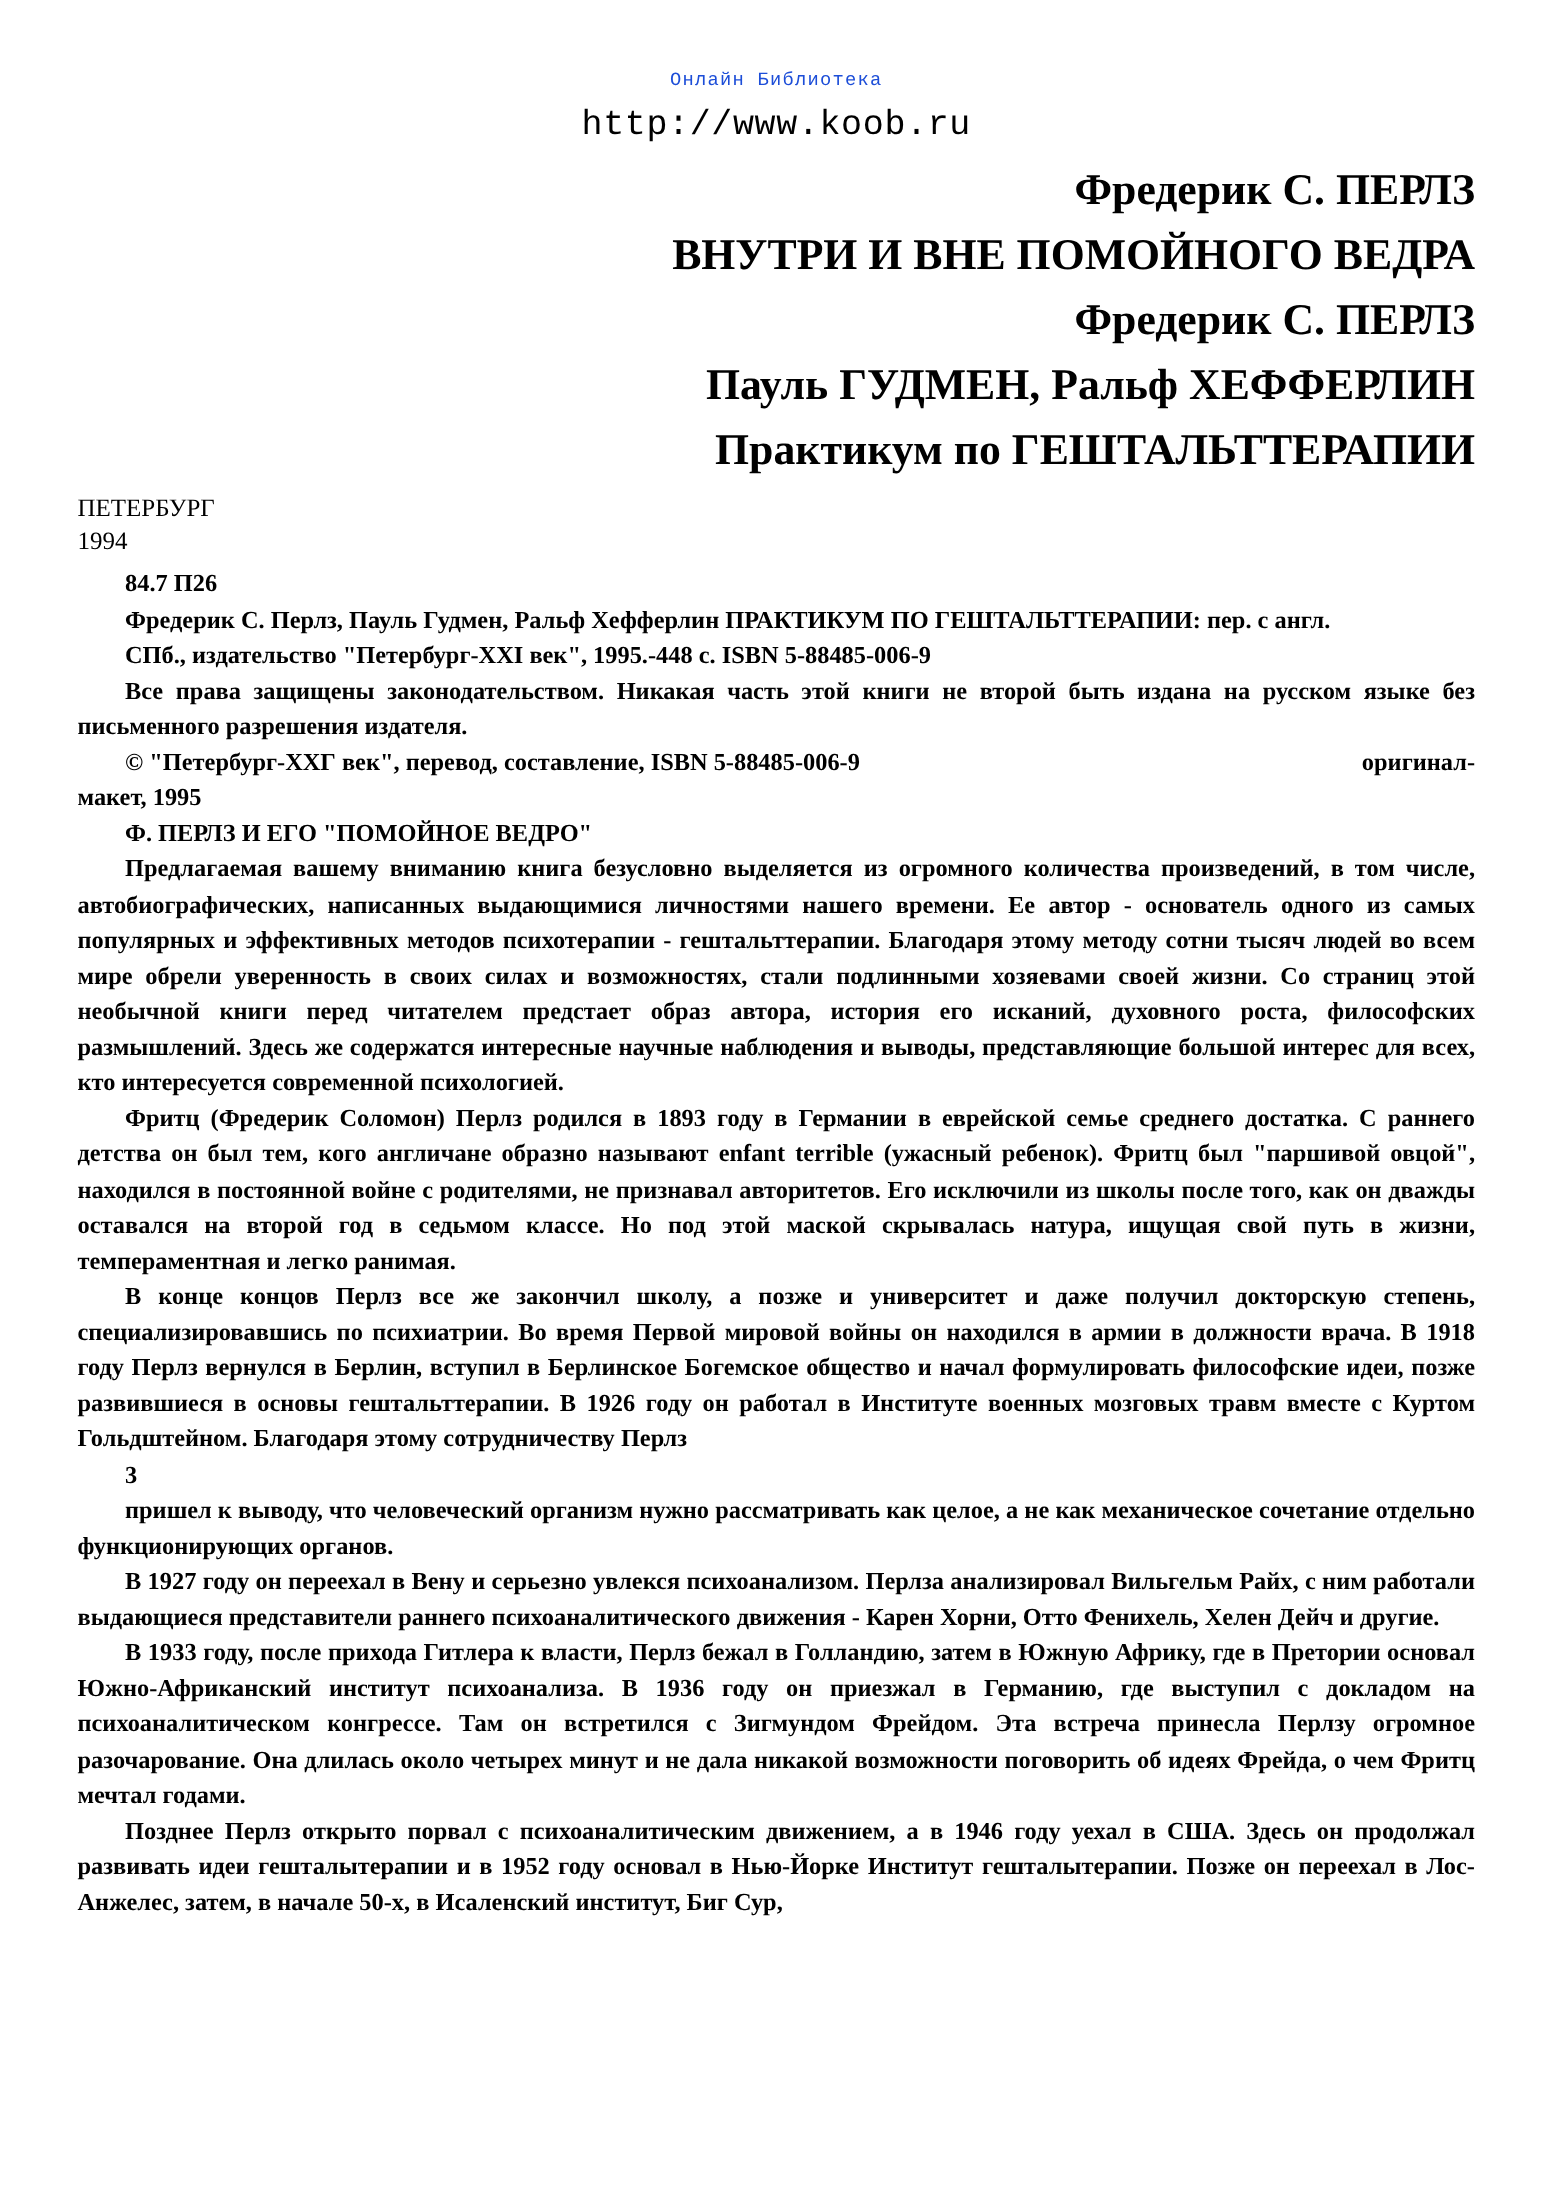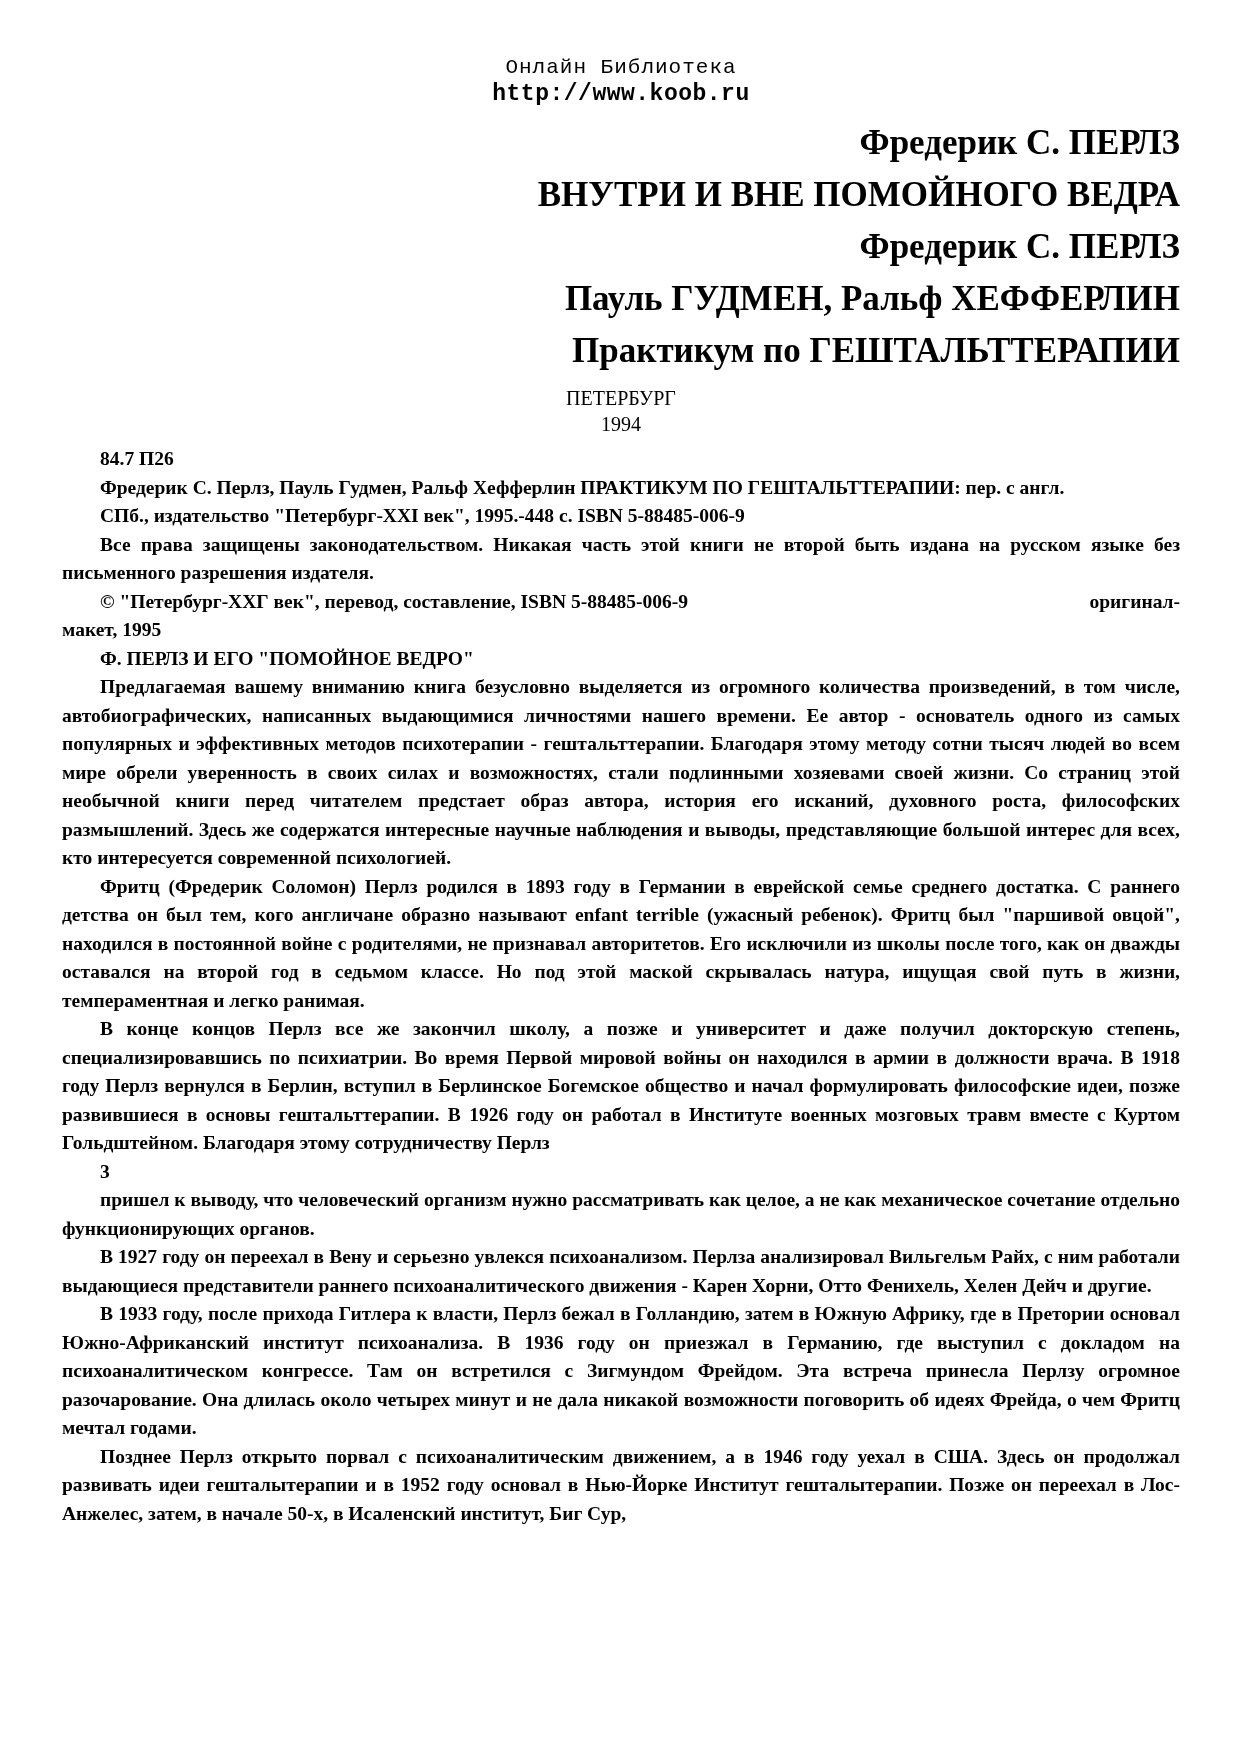--- a/index.html
+++ b/index.html
@@ -17,43 +17,42 @@
     box-sizing: border-box;
     padding: 56px 60px 0 62px;
     overflow: hidden;
     font-family: "Liberation Serif", "DejaVu Serif", serif;
   }
   .site-header {
     text-align: center;
     font-family: "Liberation Mono", "DejaVu Sans Mono", monospace;
   }
   .site-header .library {
-    font-size: 21px;
+    font-size: 15px;
     letter-spacing: 1px;
-    color: #000000;
+    color: #1d4ed8;
   }
   .site-header .url {
-    font-size: 23px;
-    font-weight: bold;
-    margin-top: 2px;
+    font-size: 28px;
+    font-weight: normal;
+    margin-top: 12px;
     letter-spacing: 0.5px;
   }
   .titles {
     margin-top: 18px;
   }
   .book-title {
     text-align: right;
     font-weight: bold;
     font-size: 35px;
     line-height: 1.0;
     margin: 0 0 17px 0;
     font-family: "Liberation Serif", "DejaVu Serif", serif;
   }
   .imprint {
-    text-align: center;
     font-size: 20px;
     line-height: 26px;
     margin-top: 10px;
   }
   .body-text {
     margin-top: 8px;
     font-size: 19.5px;
     line-height: 28.5px;
   }
   .body-text p {

